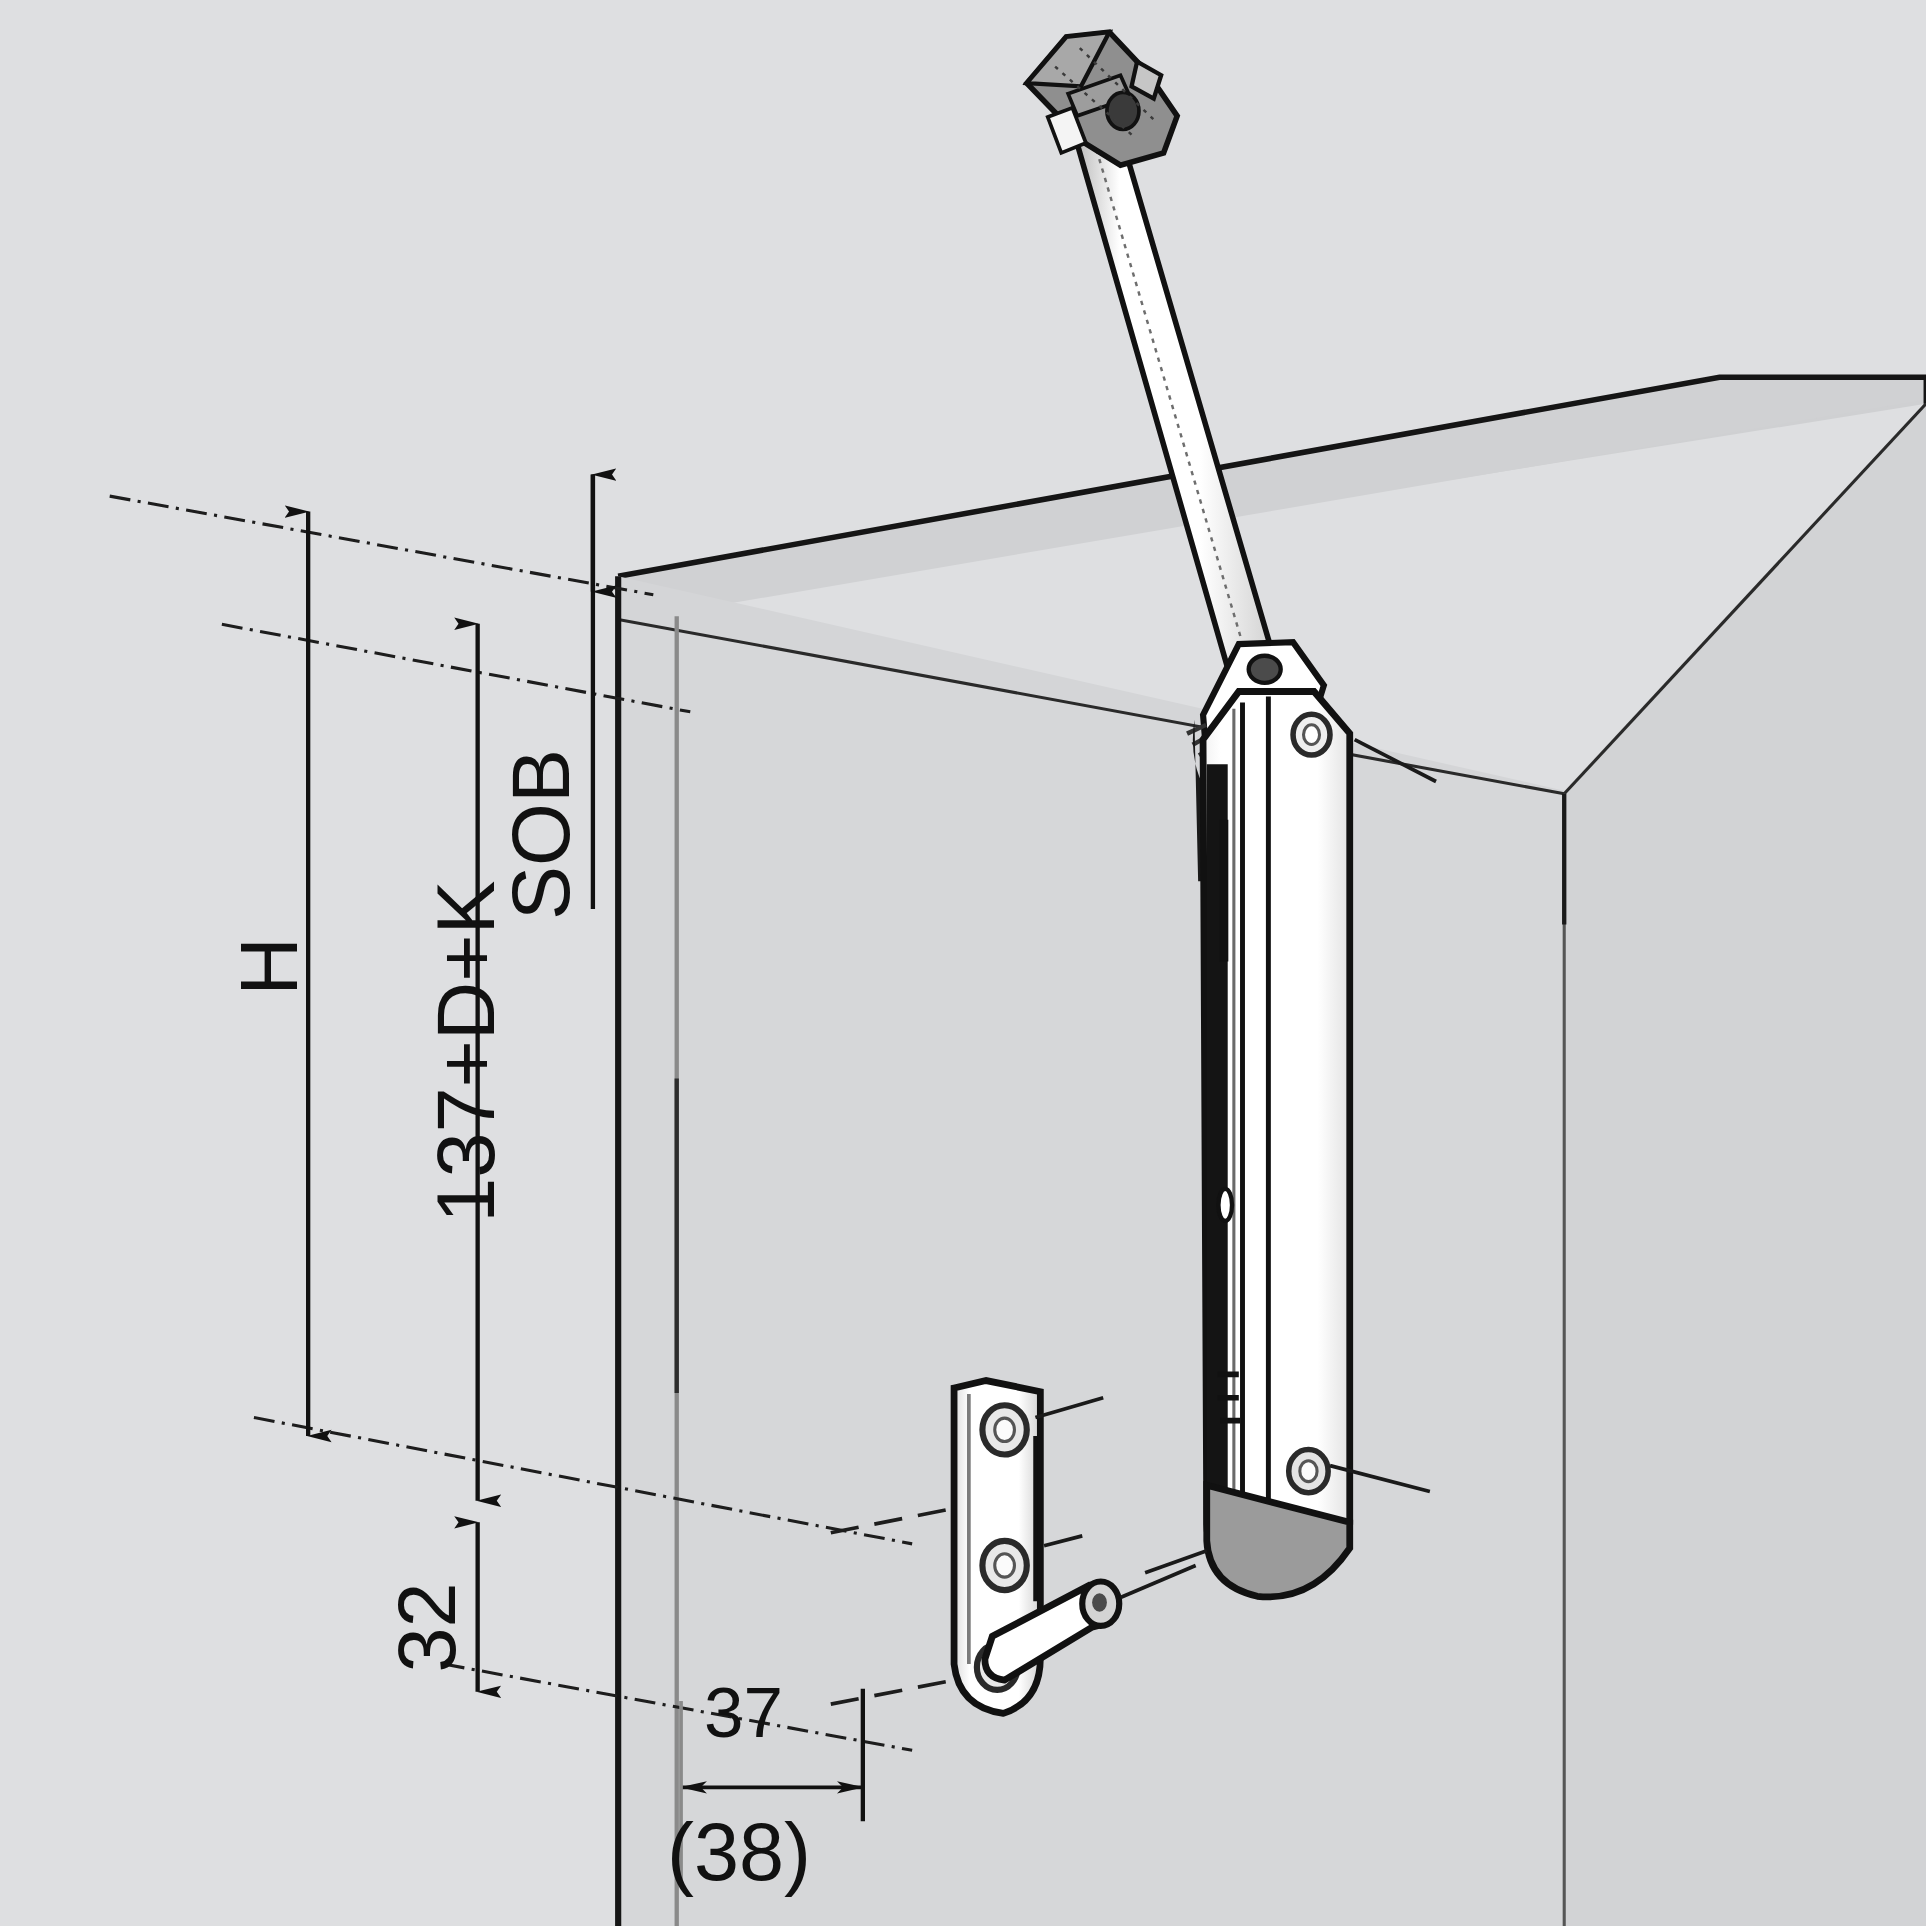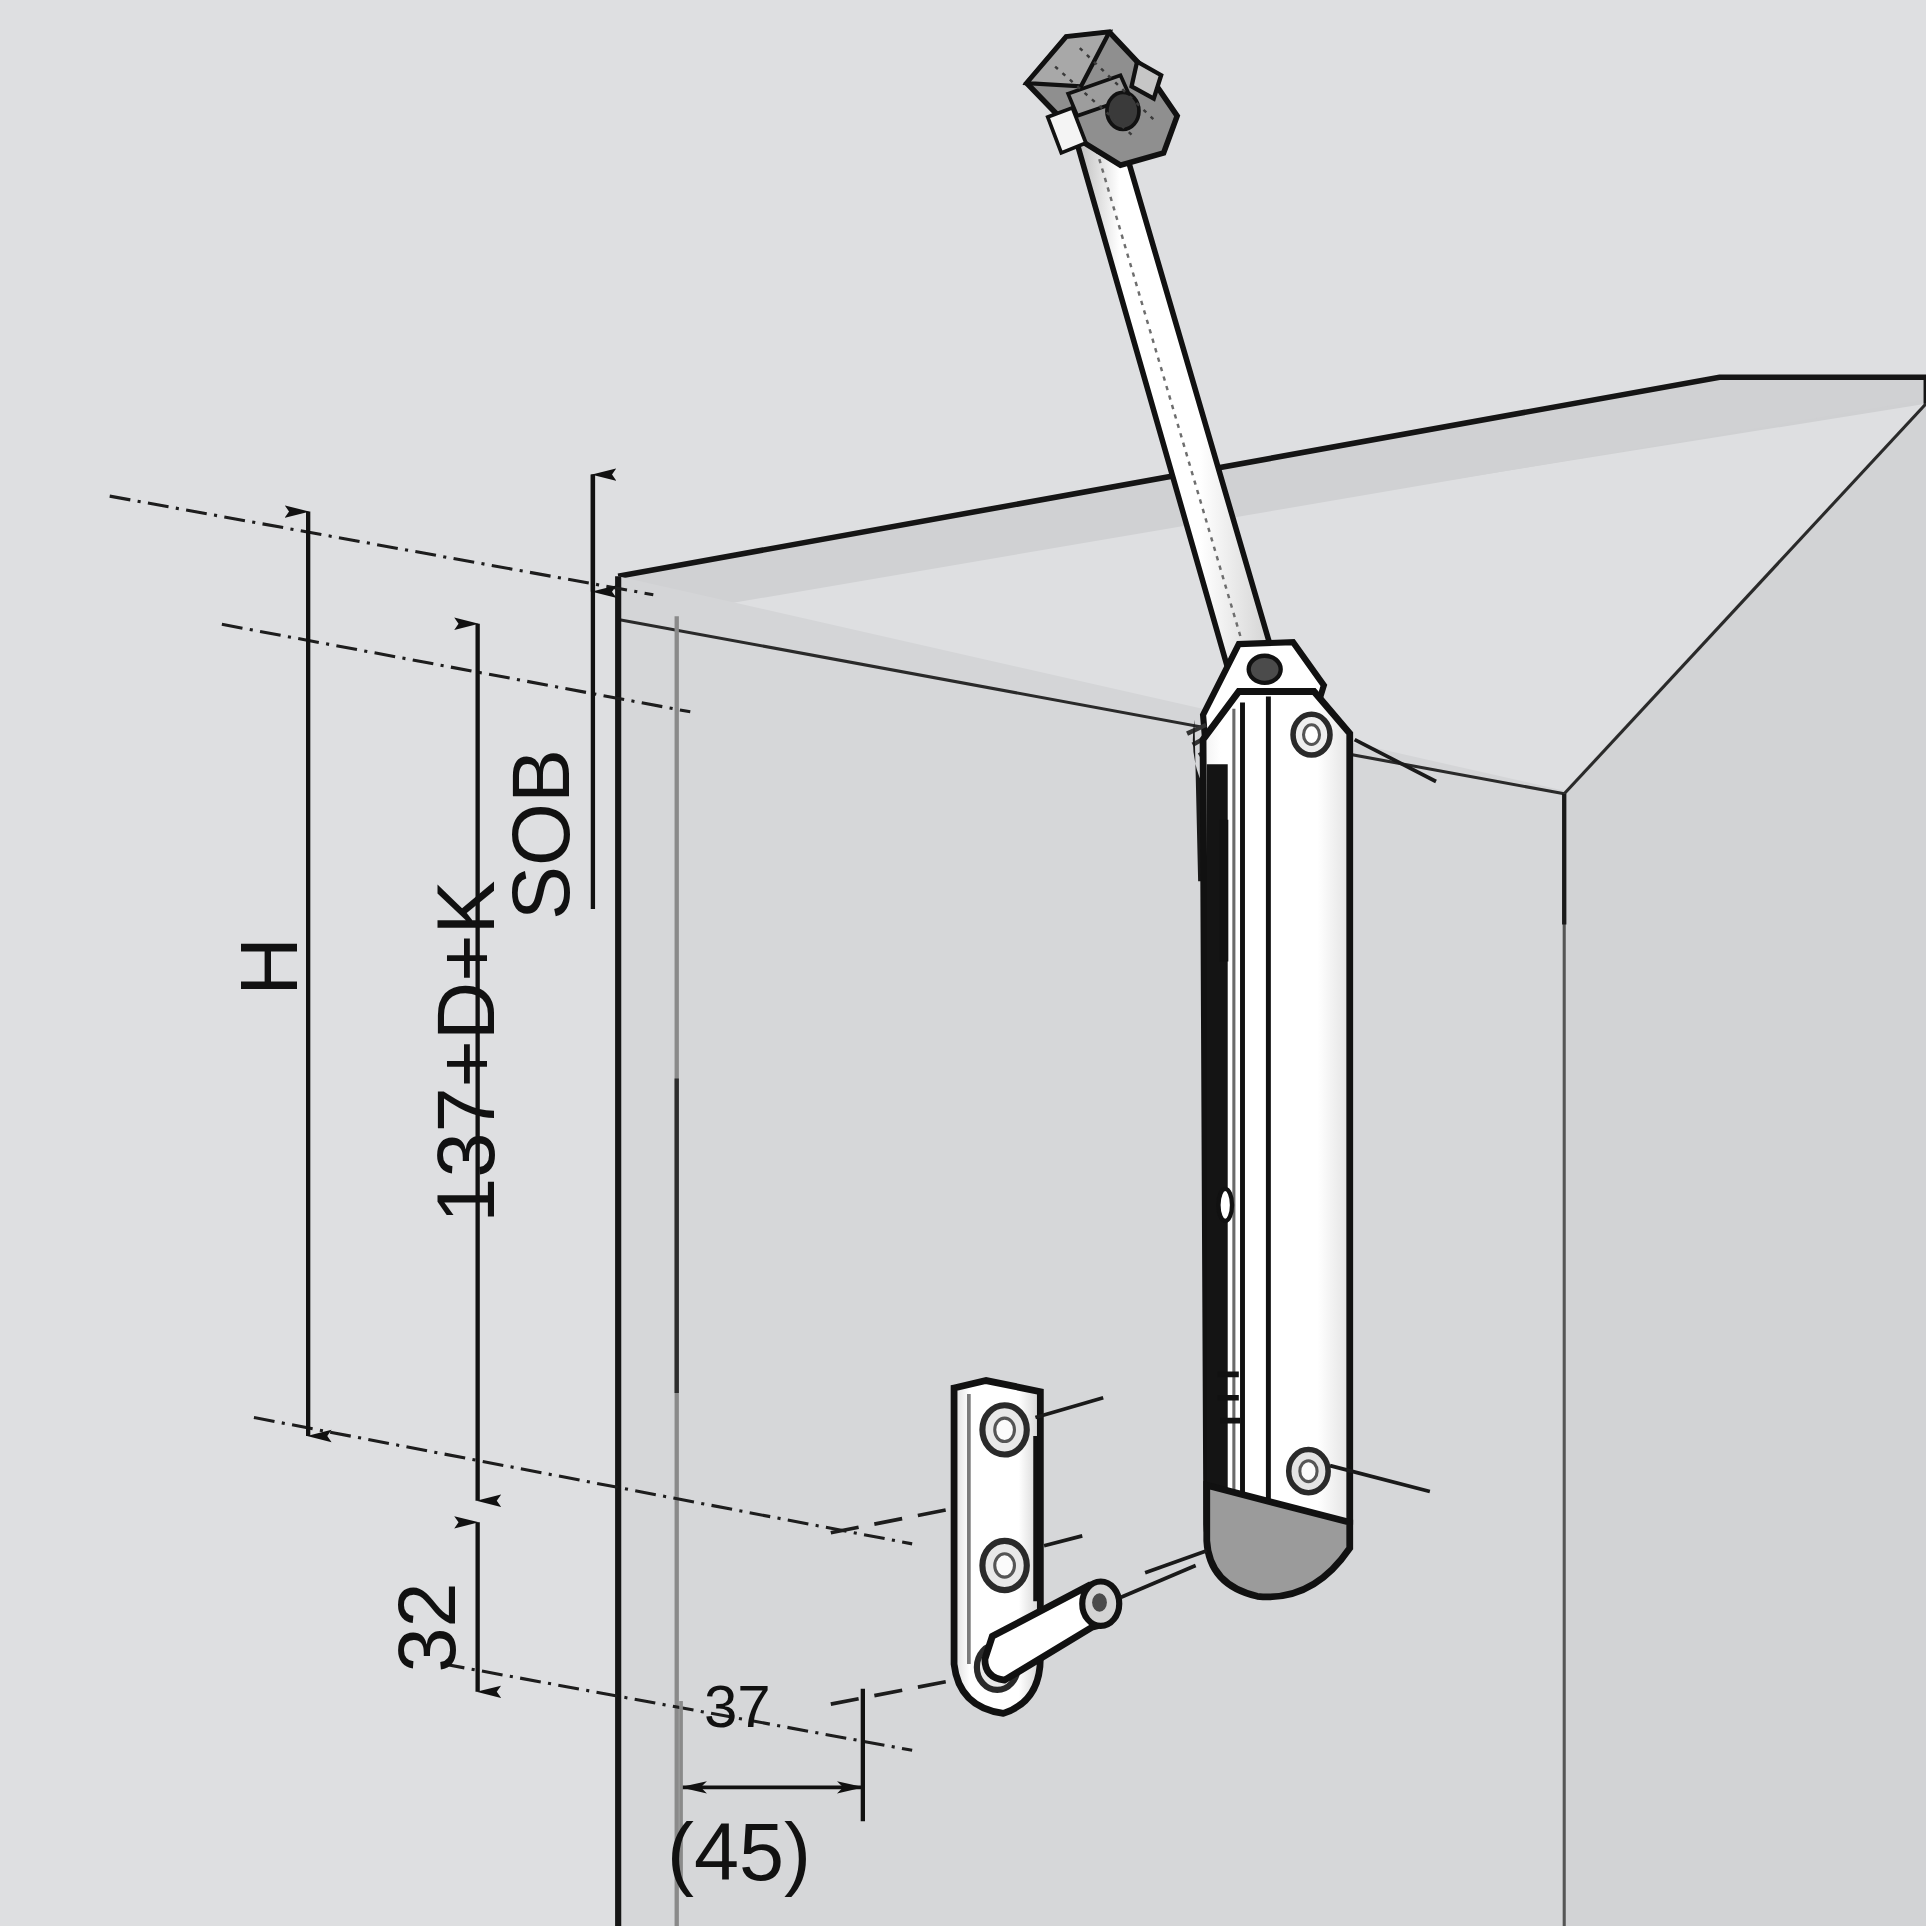--- a/index.html
+++ b/index.html
@@ -181,18 +181,18 @@
 </svg>
 
 <div class="dimlabel rot" style="left:240px;top:920px;font-size:81px;">H</div>
 
 <div class="dimlabel rot" style="left:295px;top:1005px;font-size:81px;">137+D+K</div>
 
 <div class="dimlabel rot" style="left:456px;top:788px;font-size:81px;">SOB</div>
 
 <div class="dimlabel rot" style="left:382px;top:1581px;font-size:81px;">32</div>
 
-<div class="dimlabel" style="left:704px;top:1672px;font-size:60px;">37</div>
+<div class="dimlabel" style="left:704px;top:1672px;font-size:71px;">37</div>
 
-<div class="dimlabel" style="left:667px;top:1806px;font-size:81px;">(45)</div>
+<div class="dimlabel" style="left:667px;top:1806px;font-size:81px;">(38)</div>
 
 </div>
 
 
 </body></html>

